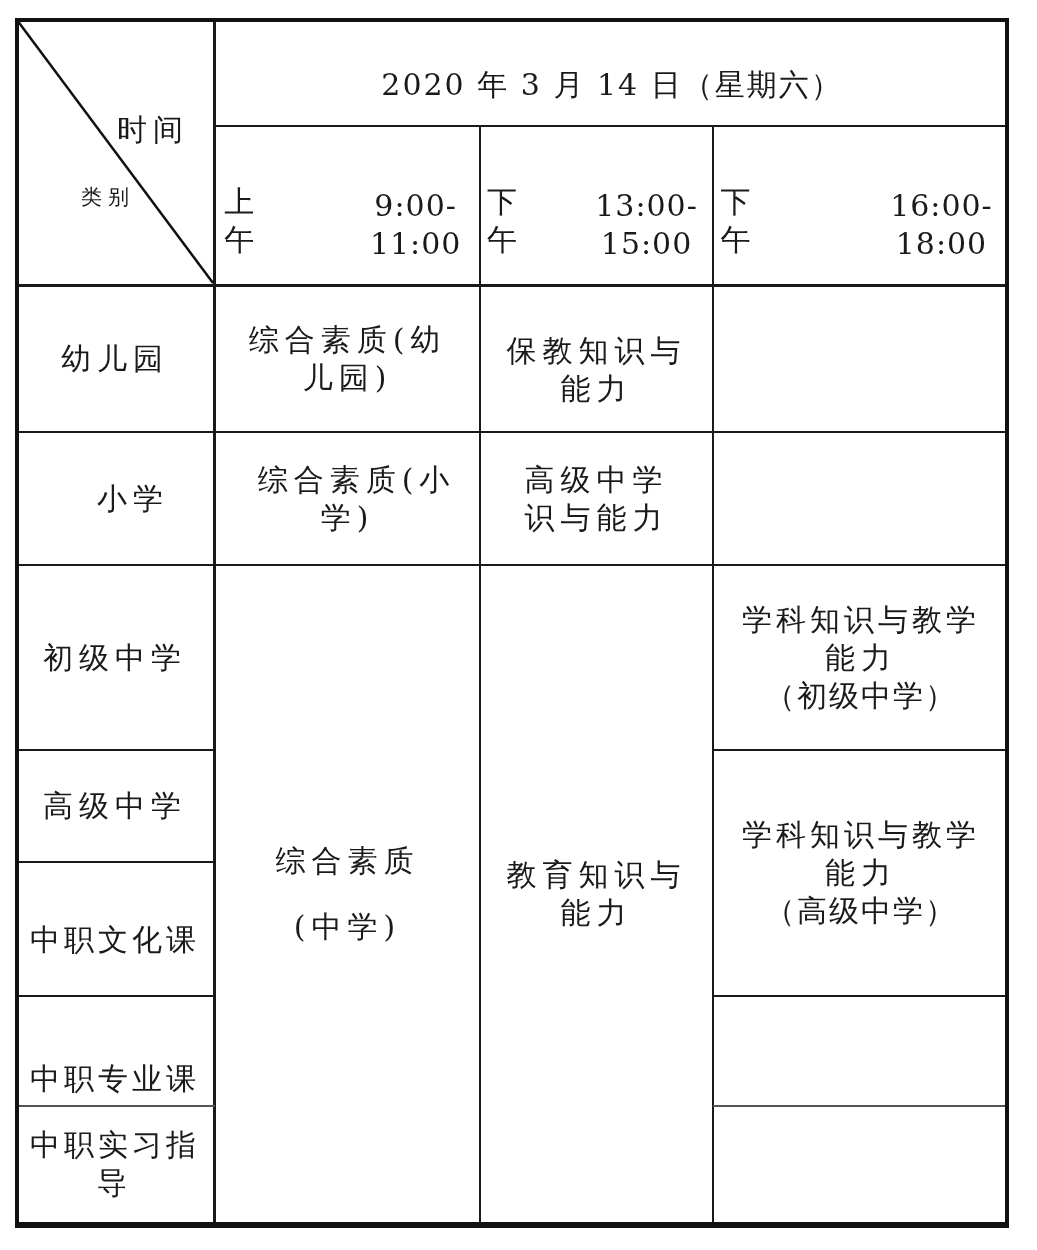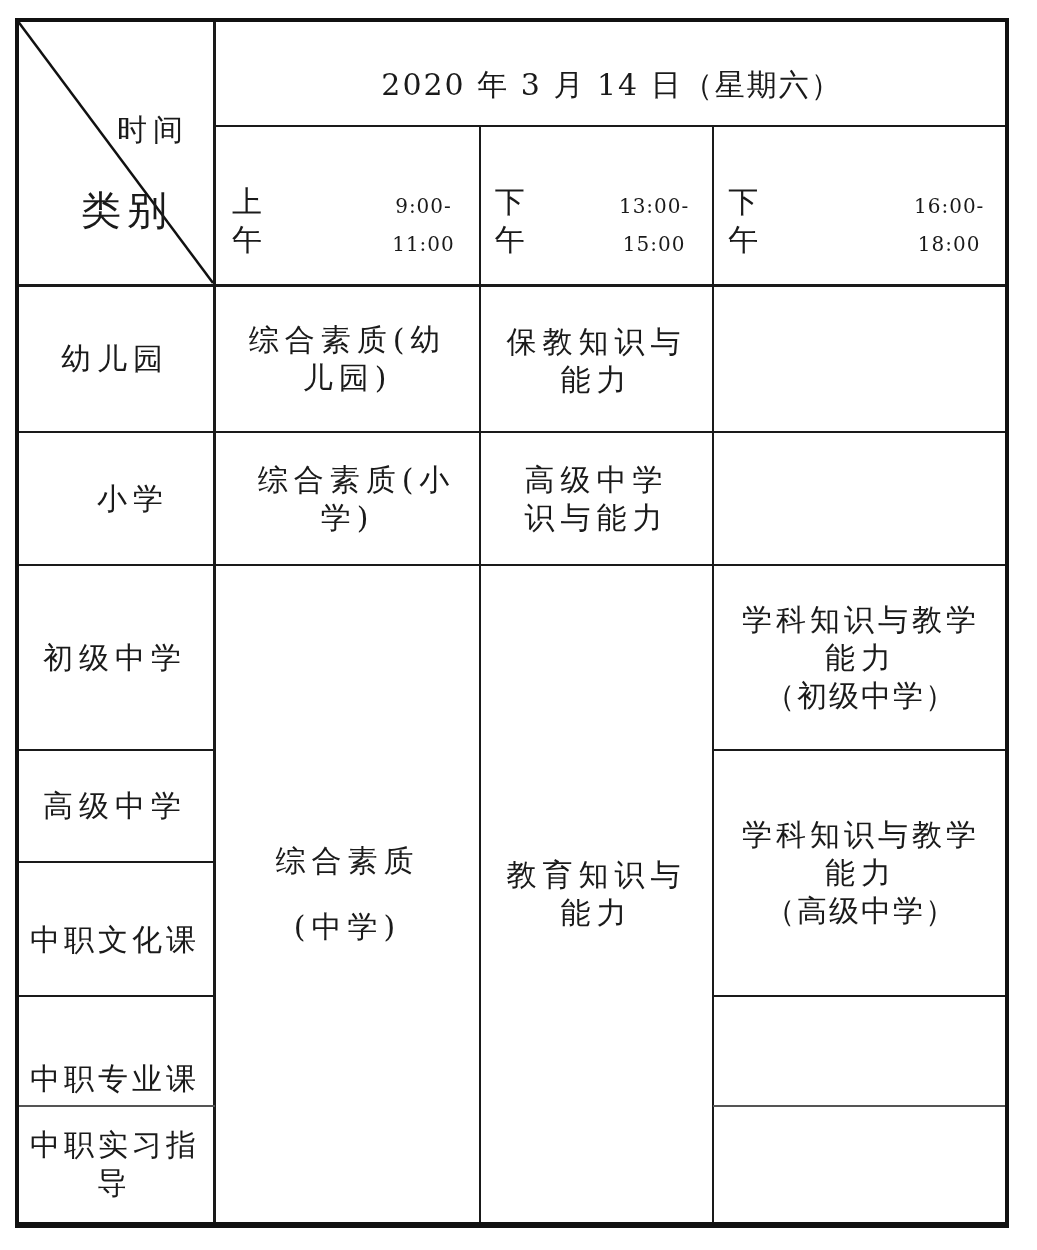--- a/index.html
+++ b/index.html
@@ -60,40 +60,40 @@
     }
     .corner-time {
       position: absolute;
       left: 102px; top: 92px;
       font-size: 30px;
       letter-spacing: 6px;
     }
     .corner-cat {
       position: absolute;
       left: 66px; top: 165px;
-      font-size: 40px;
+      font-size: 21px;
       letter-spacing: 6px;
     }
     .date-text {
       font-size: 30px;
       letter-spacing: 2px;
     }
     .period-cell {
       flex-direction: row;
       justify-content: flex-start;
       gap: 48px;
     }
     .period-label {
       margin-top: 30px;
       font-size: 30px;
       letter-spacing: 8px;
     }
     .period-time {
       margin-top: 38px;
-      font-size: 20px;
+      font-size: 30px;
       letter-spacing: 1px;
     }
     .multi {
       flex-direction: column;
     }
     .multi span {
       display: block;
       white-space: nowrap;
     }
   </style>
@@ -146,21 +146,21 @@
   </div>
   <div class="cell multi" style="left:0;top:1088px;width:200px;height:116px;">
     <span style="letter-spacing:4px;">中职实习指</span>
     <span>导</span>
   </div>
 
   <div class="cell multi" style="left:200px;top:267px;width:265px;height:147px;">
     <span>综合素质(幼</span>
     <span>儿园)</span>
   </div>
-  <div class="cell multi" style="left:465px;top:252px;width:233px;height:182px;">
+  <div class="cell multi" style="left:465px;top:261px;width:233px;height:182px;">
     <span>保教知识与</span>
     <span>能力</span>
   </div>
   <div class="cell" style="left:698px;top:267px;width:296px;height:147px;">
     <span></span>
   </div>
 
   <div class="cell multi" style="left:200px;top:414px;width:265px;height:133px;">
     <span style="padding-left:18px;">综合素质(小</span>
     <span>学)</span>

